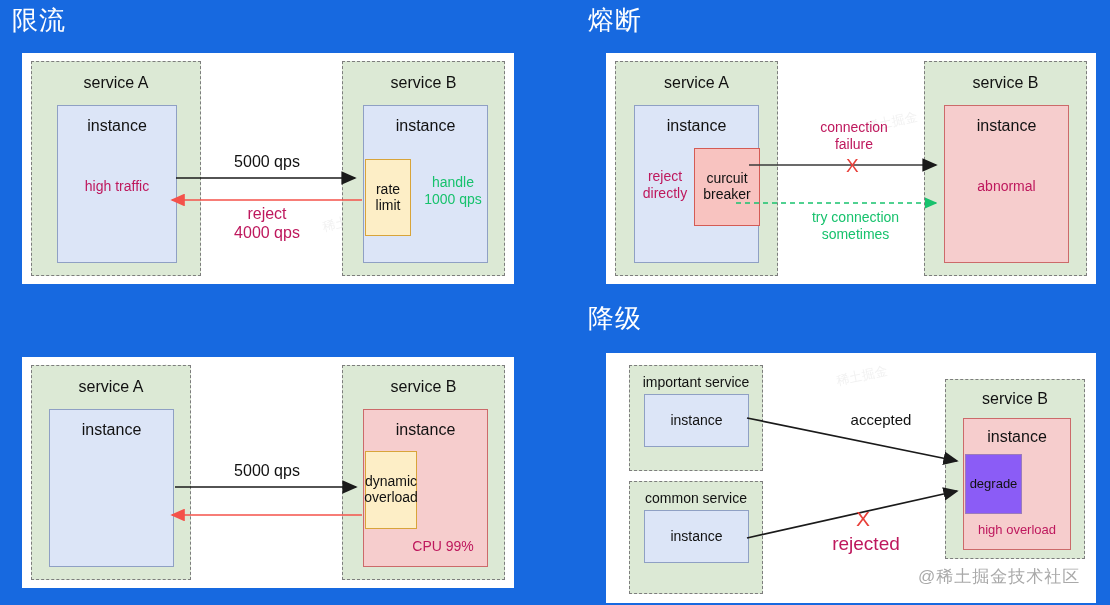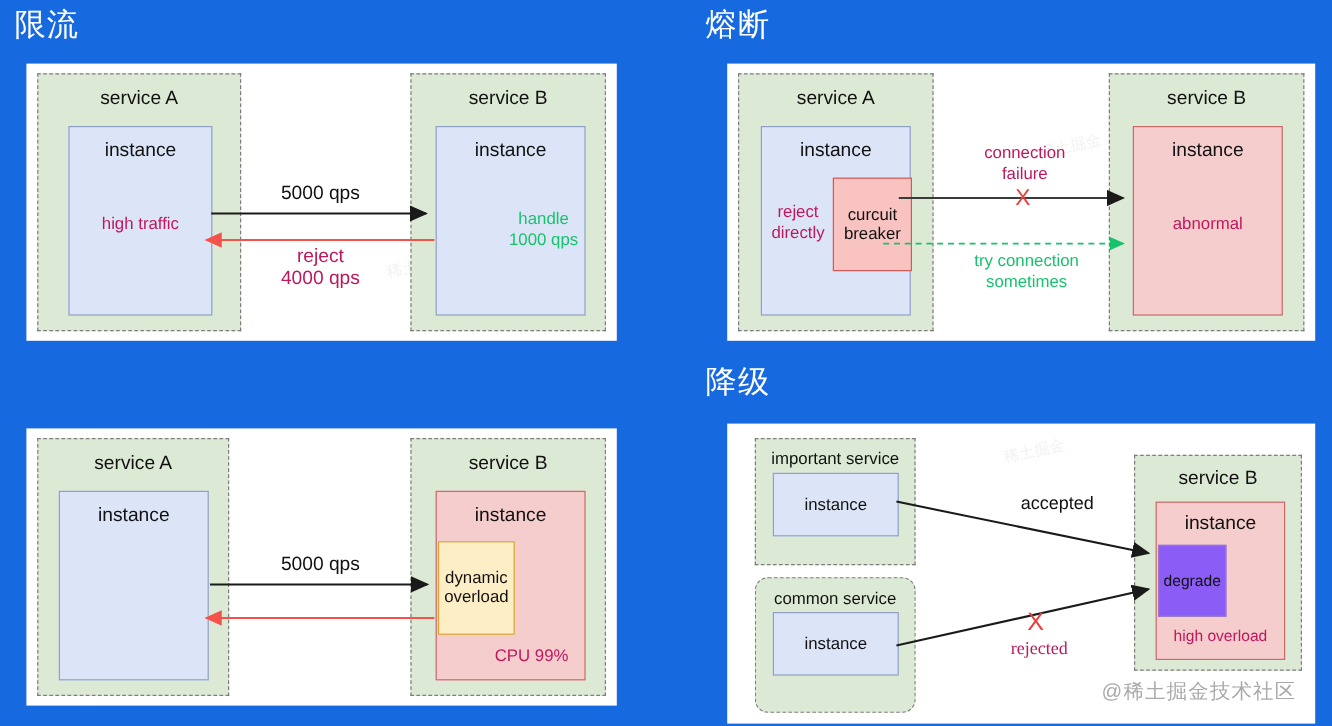--- a/index.html
+++ b/index.html
@@ -148,20 +148,22 @@
       <div class="inst inst-blue" style="left:25px; top:43px; width:120px; height:158px;">
         <div class="inst-label" style="top:11px;">instance</div>
         <div class="note note-red" style="left:0; right:0; top:72px;">high traffic</div>
       </div>
     </div>
 
     <div class="svc" style="left:320px; top:8px; width:163px; height:215px;">
       <div class="svc-label" style="top:12px;">service B</div>
       <div class="inst inst-blue" style="left:20px; top:43px; width:125px; height:158px;">
         <div class="inst-label" style="top:11px;">instance</div>
+        <div class="inner-box box-yellow" style="left:1px; top:53px; width:46px; height:77px;">rate
+limit</div>
         <div class="note note-green" style="left:50px; width:78px; top:68px;">handle
 1000 qps</div>
       </div>
     </div>
 
     <svg class="arrows" width="492" height="231">
       <defs>
         <marker id="ah-black-1" markerWidth="9" markerHeight="8" refX="8" refY="4" orient="auto">
           <path d="M0,0 L9,4 L0,8 z" fill="#1a1a1a"></path>
         </marker>
@@ -234,21 +236,21 @@
       <div class="svc-label" style="top:12px;">service A</div>
       <div class="inst inst-blue" style="left:17px; top:43px; width:125px; height:158px;">
         <div class="inst-label" style="top:11px;">instance</div>
       </div>
     </div>
 
     <div class="svc" style="left:320px; top:8px; width:163px; height:215px;">
       <div class="svc-label" style="top:12px;">service B</div>
       <div class="inst inst-red" style="left:20px; top:43px; width:125px; height:158px;">
         <div class="inst-label" style="top:11px;">instance</div>
-        <div class="inner-box box-yellow" style="left:1px; top:41px; width:64px; height:78px;">dynamic
+        <div class="inner-box box-yellow" style="left:1px; top:41px; width:52px; height:78px;">dynamic
 overload</div>
         <div class="note note-red" style="left:35px; width:88px; top:128px; font-size:14px;">CPU 99%</div>
       </div>
     </div>
 
     <svg class="arrows" width="492" height="231">
       <defs>
         <marker id="ah-black-3" markerWidth="9" markerHeight="8" refX="8" refY="4" orient="auto">
           <path d="M0,0 L9,4 L0,8 z" fill="#1a1a1a"></path>
         </marker>
@@ -269,21 +271,21 @@
 
     <div class="wm-faint" style="left:230px; top:14px;">稀土掘金</div>
 
     <div class="svc" style="left:23px; top:12px; width:134px; height:106px;">
       <div class="svc-label" style="top:8px; font-size:14px;">important service</div>
       <div class="inst inst-blue" style="left:14px; top:28px; width:105px; height:53px;">
         <div class="inst-label" style="top:17px; font-size:14px;">instance</div>
       </div>
     </div>
 
-    <div class="svc" style="left:23px; top:128px; width:134px; height:113px;border-radius:11px;">
+    <div class="svc" style="left:23px; top:128px; width:134px; height:113px;">
       <div class="svc-label" style="top:8px; font-size:14px;">common service</div>
       <div class="inst inst-blue" style="left:14px; top:28px; width:105px; height:53px;">
         <div class="inst-label" style="top:17px; font-size:14px;">instance</div>
       </div>
     </div>
 
     <div class="svc" style="left:339px; top:26px; width:140px; height:180px;">
       <div class="svc-label" style="top:10px;">service B</div>
       <div class="inst inst-red" style="left:17px; top:38px; width:108px; height:132px;">
         <div class="inst-label" style="top:9px;">instance</div>
@@ -297,18 +299,18 @@
         <marker id="ah-black-4" markerWidth="9" markerHeight="8" refX="8" refY="4" orient="auto">
           <path d="M0,0 L9,4 L0,8 z" fill="#1a1a1a"></path>
         </marker>
       </defs>
       <line x1="141" y1="65" x2="351" y2="108" stroke="#1a1a1a" stroke-width="1.7" marker-end="url(#ah-black-4)"></line>
       <line x1="141" y1="185" x2="351" y2="138" stroke="#1a1a1a" stroke-width="1.7" marker-end="url(#ah-black-4)"></line>
     </svg>
 
     <div class="note note-black" style="left:220px; width:110px; top:58px; font-size:15px;">accepted</div>
     <div class="xmark" style="left:250px; top:155px; font-size:21px;">X</div>
-    <div class="note note-red" style="left:205px; width:110px; top:180px; font-size:15px;font-family:Liberation Serif, serif;">rejected</div>
+    <div class="note note-red" style="left:205px; width:110px; top:180px; font-size:19px;">rejected</div>
 
     <div class="watermark" style="left:312px; top:212px;">@稀土掘金技术社区</div>
   </div>
 
 </div>
 
 </body></html>

